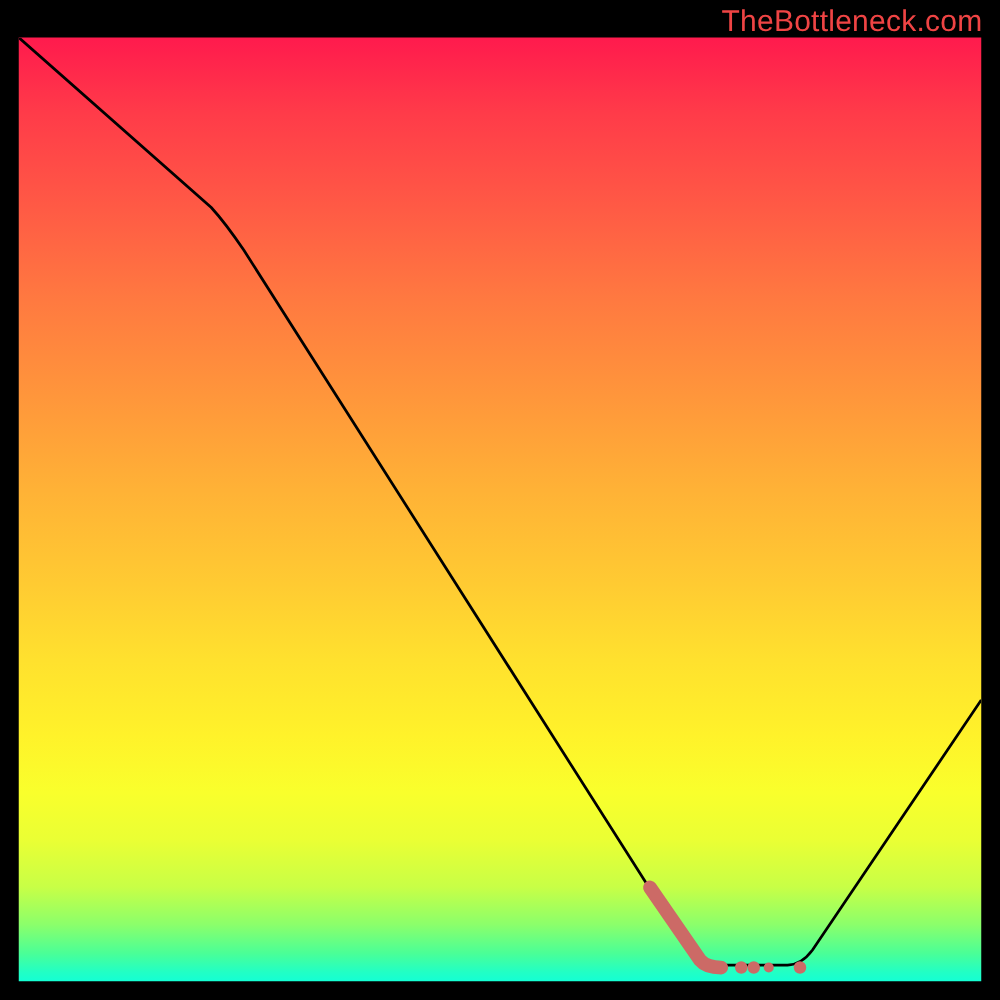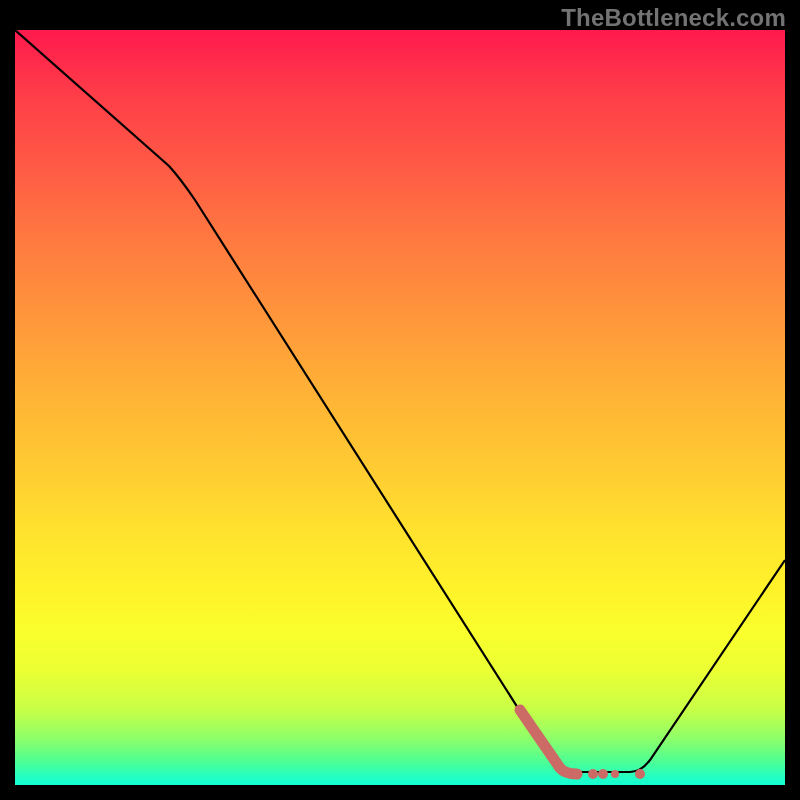--- a/index.html
+++ b/index.html
@@ -8,22 +8,22 @@
     height: 800px;
     background: #000;
     position: relative;
     font-family: Arial, sans-serif;
   }
   .watermark {
     position: absolute;
     top: 4px;
     right: 14px;
     font-size: 24px;
-    font-weight: bold;
-    color: #737373;
+    font-weight: normal;
+    color: #ef4444;
     z-index: 10;
     letter-spacing: 0.2px;
   }
   .plot-area {
     position: absolute;
     top: 30px;
     left: 15px;
     width: 770px;
     height: 755px;
     overflow: hidden;

